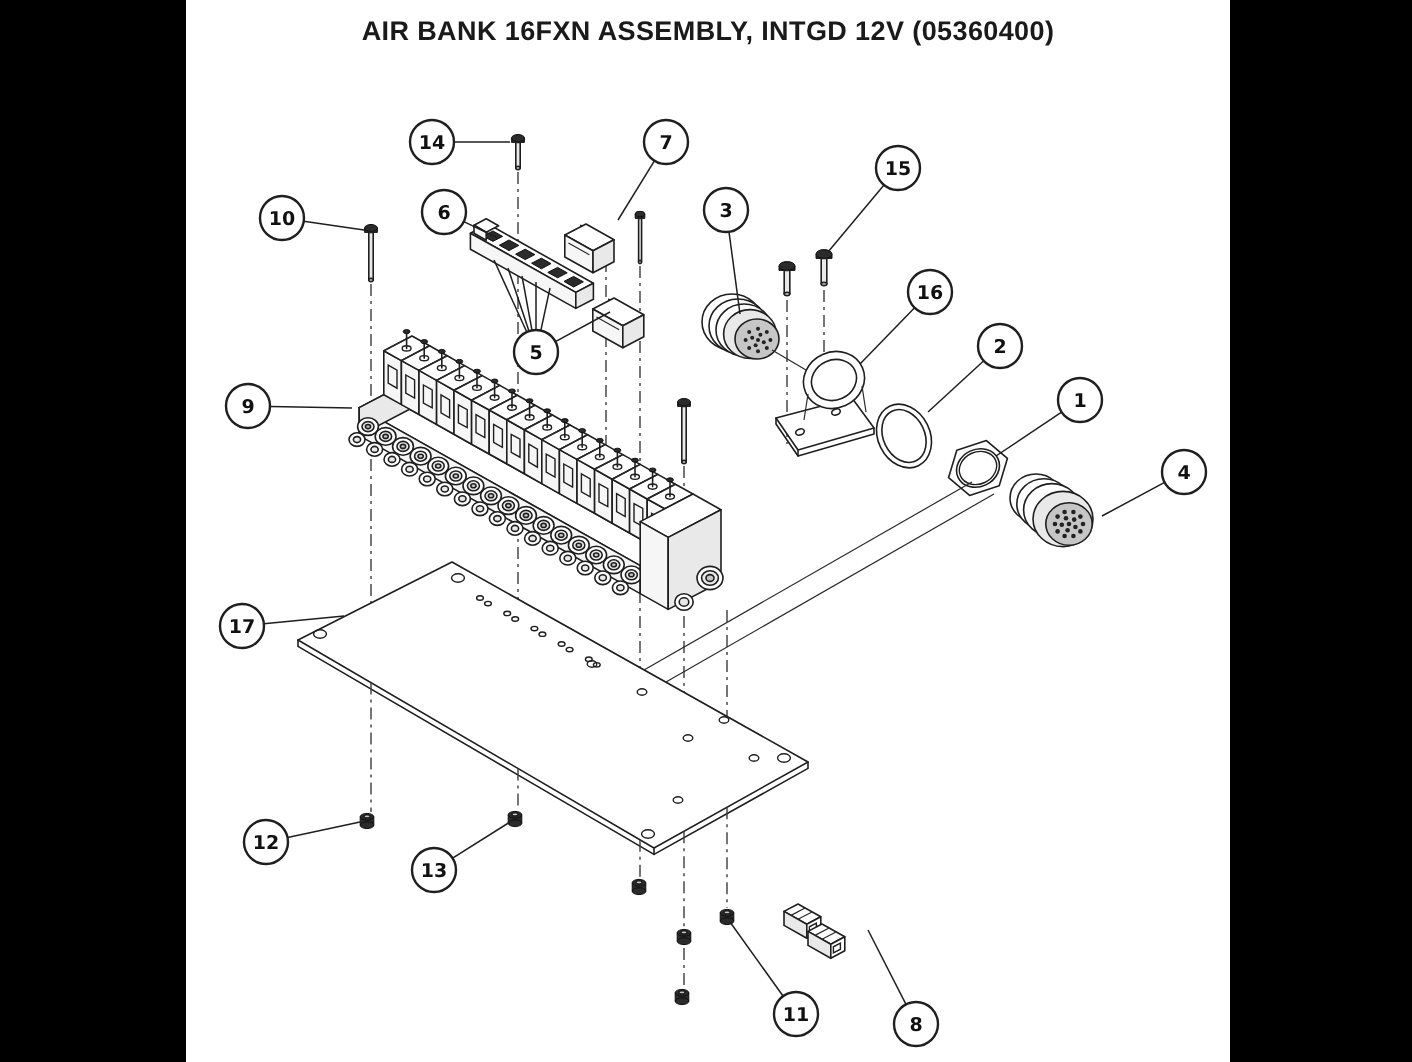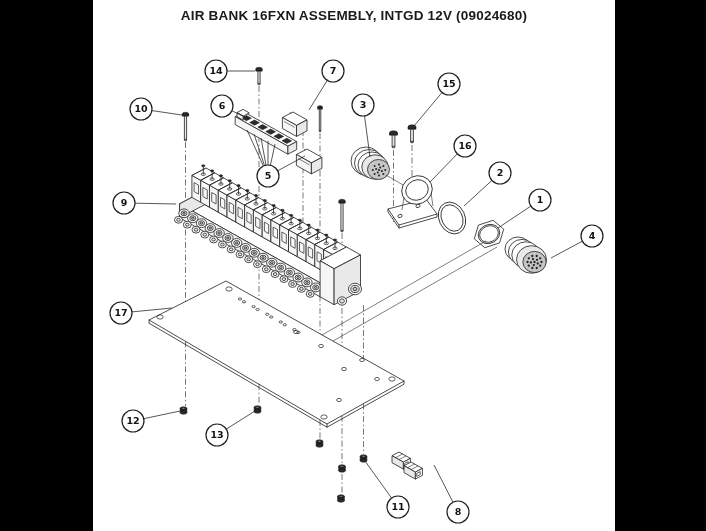--- a/index.html
+++ b/index.html
@@ -24,21 +24,21 @@
   .leader{stroke:#1f1f1f;stroke-width:.75;fill:none;}
   .balloon{fill:#fff;stroke:#1f1f1f;stroke-width:1.2;}
   .bnum{font:600 9.5px "DejaVu Sans",sans-serif;fill:#111;text-anchor:middle;}
 </style>
 </head>
 <body>
 
 <div id="stage">
   <div class="matte" id="matteL"></div>
   <div class="matte" id="matteR"></div>
-  <div id="title">AIR BANK 16FXN ASSEMBLY, INTGD 12V (09024680)</div>
+  <div id="title">AIR BANK 16FXN ASSEMBLY, INTGD 12V (05360400)</div>
   <svg id="diagram" width="706" height="531" viewBox="0 0 706 531">
       <g>
         <line x1="185.5" y1="142.0" x2="185.5" y2="341.0" class="dash"></line>
         <line x1="259.0" y1="86.0" x2="259.0" y2="384.0" class="dash"></line>
         <line x1="303.0" y1="130.0" x2="303.0" y2="252.0" class="dash"></line>
         <line x1="320.0" y1="133.0" x2="320.0" y2="420.0" class="dash"></line>
         <line x1="342.0" y1="233.0" x2="342.0" y2="416.0" class="dash"></line>
         <line x1="363.5" y1="305.0" x2="363.5" y2="404.0" class="dash"></line>
         <line x1="393.5" y1="150.0" x2="393.5" y2="222.0" class="dash"></line>
         <line x1="412.0" y1="145.0" x2="412.0" y2="200.0" class="dash"></line>

